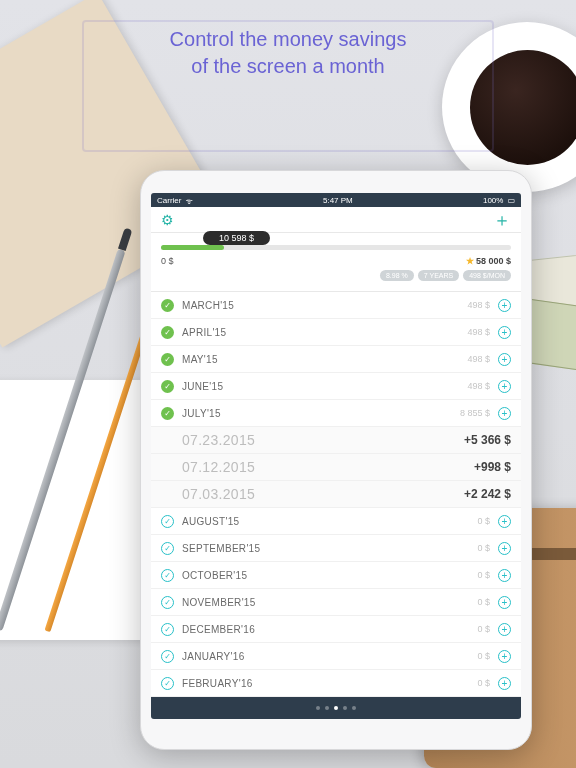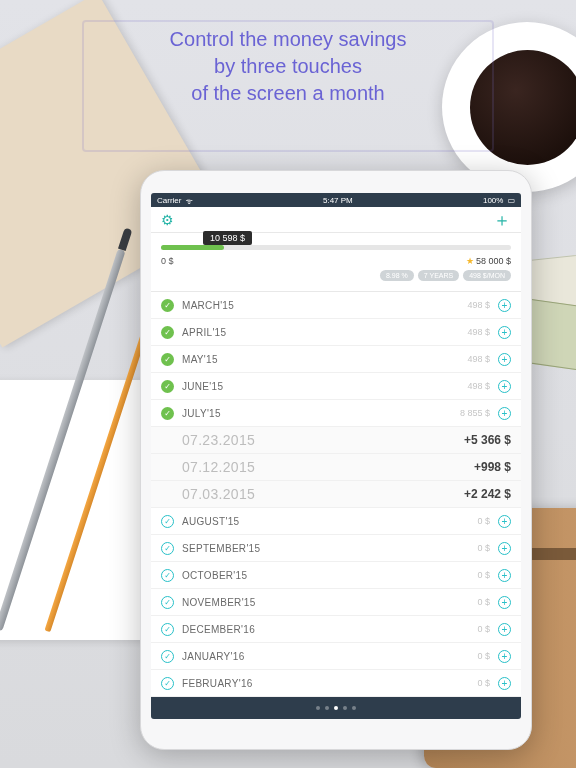--- a/index.html
+++ b/index.html
@@ -25,23 +25,23 @@
 .tablet{position:absolute;left:140px;top:170px;width:392px;height:580px;background:#f7f7f8;border-radius:24px;box-shadow:0 6px 30px rgba(0,0,0,.25);padding:22px 10px 30px;border:1px solid #d8d8da}
 .screen{width:100%;height:100%;background:#e5e5e5;border-radius:3px;overflow:hidden;display:flex;flex-direction:column}
 .status{height:14px;background:#2e3d4c;color:#fff;font-size:8px;display:flex;align-items:center;justify-content:space-between;padding:0 6px}
 .status .left,.status .right{display:flex;gap:4px;align-items:center}
 .topbar{height:26px;background:#fff;display:flex;align-items:center;justify-content:space-between;padding:0 10px;border-bottom:1px solid #e8e8e8}
 .gear{color:#28b5a8;font-size:14px}
 .plus{color:#28b5a8;font-size:18px;font-weight:300}
 .progress-area{background:#fff;padding:6px 10px 10px;border-bottom:1px solid #e8e8e8}
 .pbar{height:5px;background:#e6e6e6;border-radius:3px;position:relative;margin-top:6px}
 .pfill{position:absolute;left:0;top:0;height:5px;width:18%;background:#6fc14e;border-radius:3px}
-.pbadge{position:absolute;left:12%;top:-14px;background:#2c2c2c;color:#fff;font-size:9px;padding:2px 7px;border-radius:2px;white-space:nowrap}
+.pbadge{position:absolute;left:12%;top:-14px;background:#2c2c2c;color:#fff;font-size:9px;padding:2px 16px;border-radius:7px;white-space:nowrap}
 .plabels{display:flex;justify-content:space-between;margin-top:6px;font-size:9px;color:#555}
-.goal{color:#444;font-weight:400}
+.goal{color:#444;font-weight:700}
 .star{color:#f5b82e;margin-right:2px}
 .pills{display:flex;gap:4px;justify-content:flex-end;margin-top:4px}
 .pill{background:#cfd4d7;color:#fff;font-size:7px;padding:2px 6px;border-radius:8px}
 .list{flex:1;background:#fff;overflow:hidden}
 .row{display:flex;align-items:center;height:27px;padding:0 10px;border-bottom:1px solid #f0f0f0;font-size:10px}
 .row .lbl{flex:1;color:#6a6a6a;letter-spacing:.3px}
 .row .amt{color:#c6c6c6;font-size:9px;margin-right:8px}
 .chk{width:13px;height:13px;border-radius:50%;margin-right:8px;display:flex;align-items:center;justify-content:center;font-size:8px}
 .chk.done{background:#6fc14e;color:#fff}
 .chk.empty{border:1px solid #27c0c8;color:#27c0c8;background:#fff}
@@ -71,21 +71,20 @@
     </div>
   <div class="notebook">
       <div class="band"></div>
     </div>
   <div class="clip"></div>
 
   <div class="headline-wrap">
     <div class="headline-frame"></div>
     <div class="headline">
       <div>Control the money savings</div>
-      <div>by three touches</div>
       <div>of the screen a month</div>
     </div>
   </div>
 
   <div class="tablet">
     <div class="screen">
       <div class="status">
         <div class="left">
             <span>Carrier</span>
             <span>ᯤ</span>

